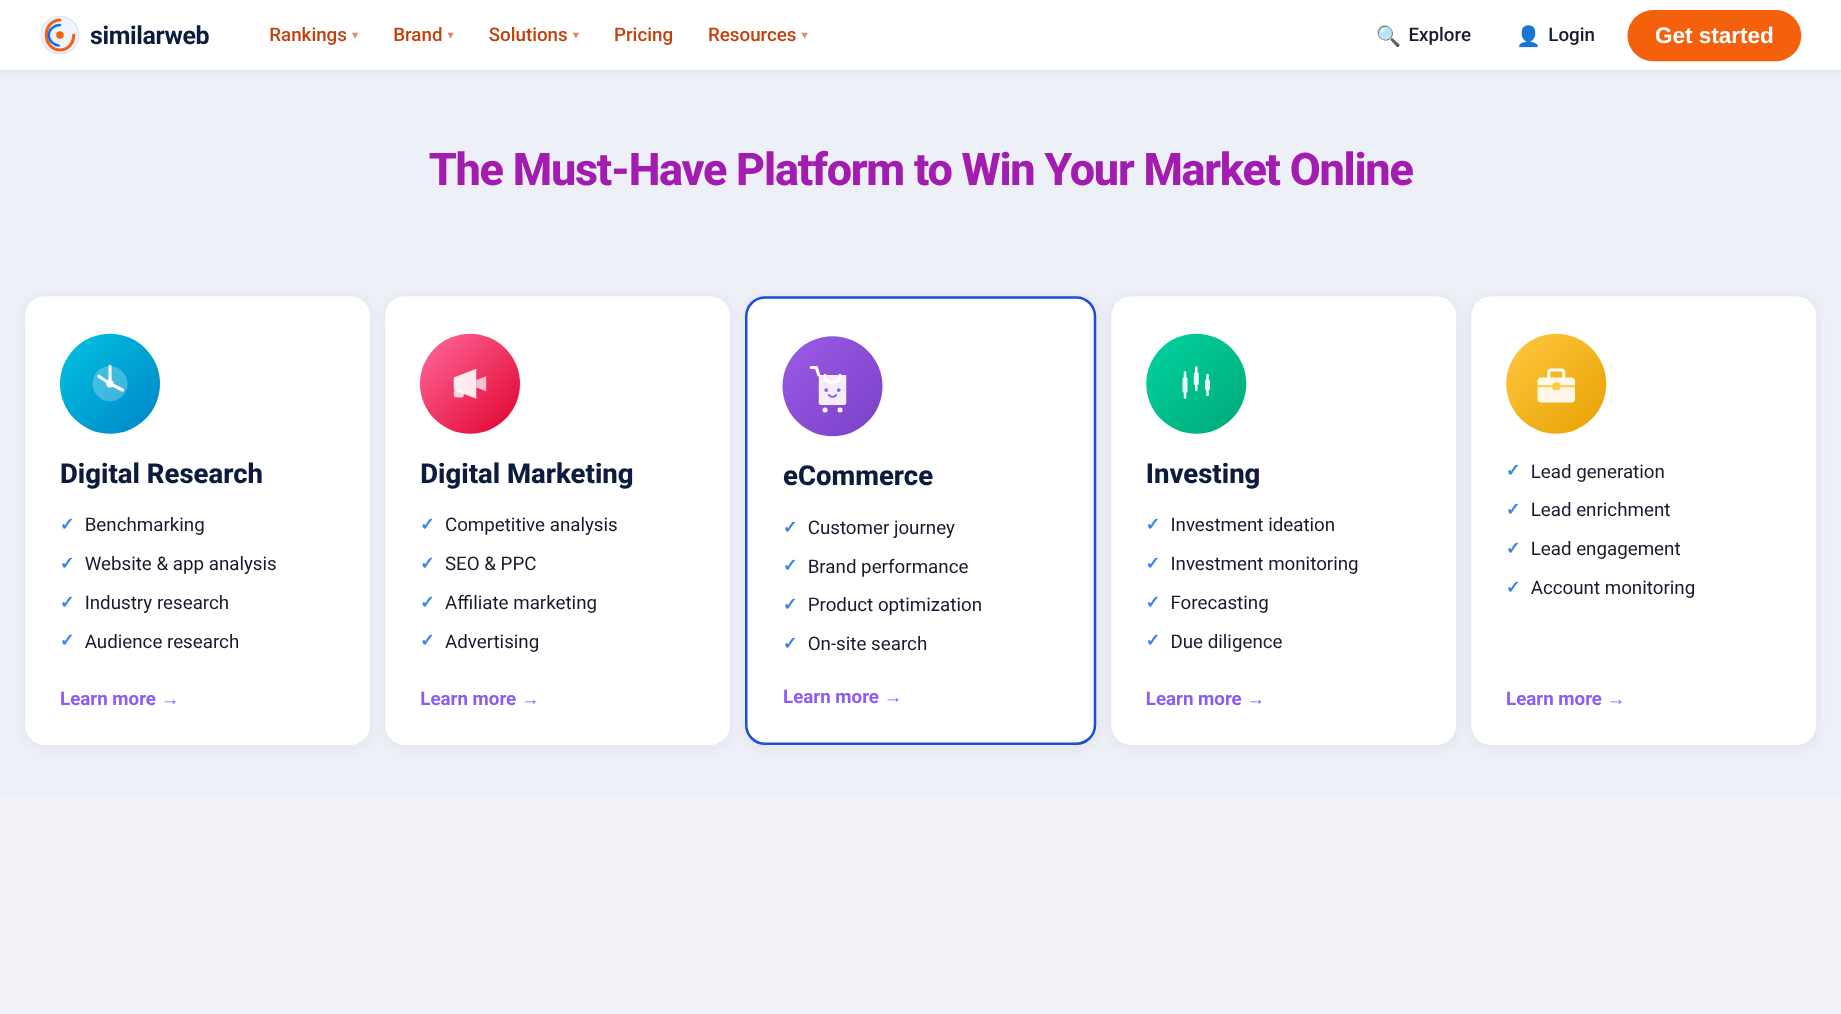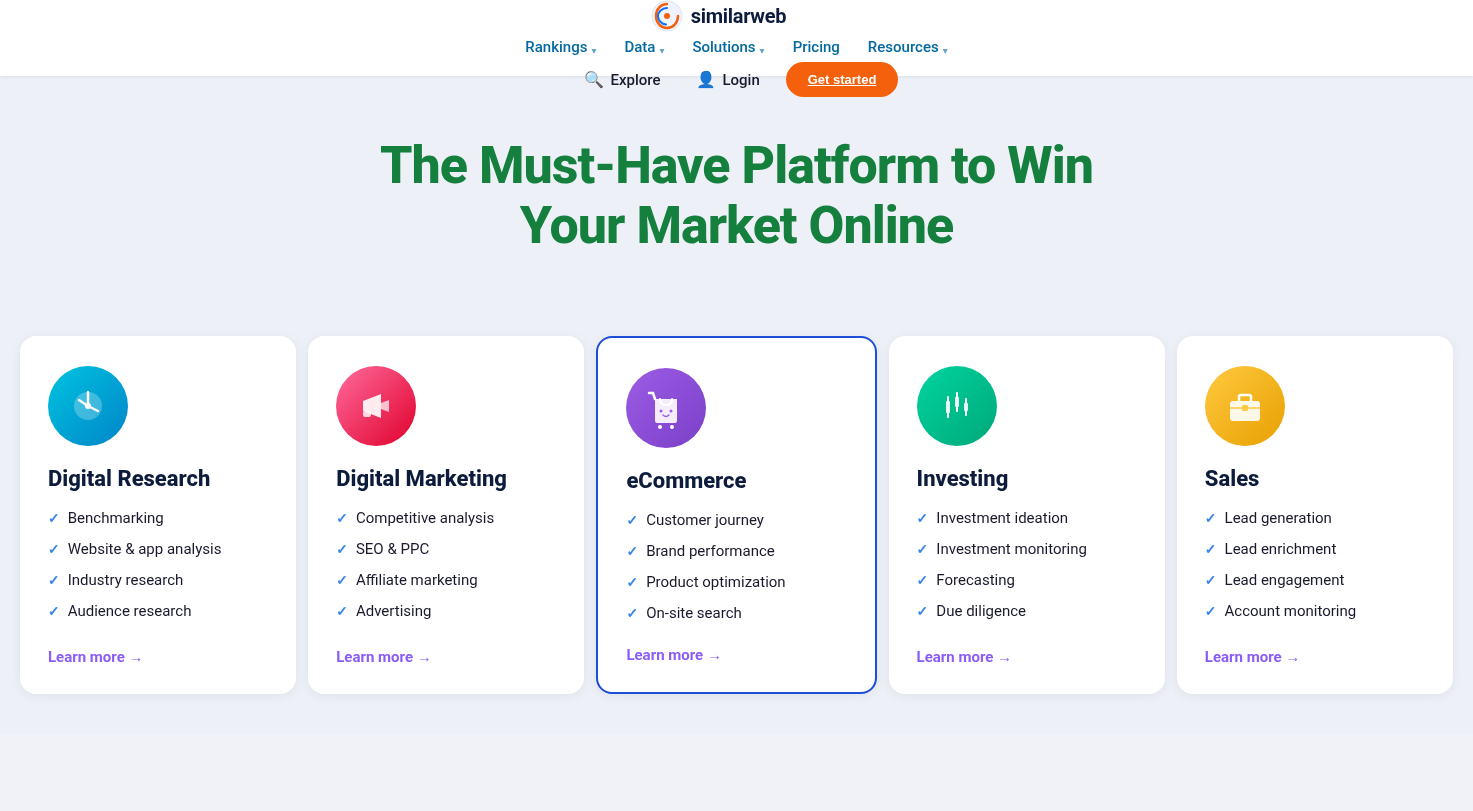--- a/index.html
+++ b/index.html
@@ -7,30 +7,29 @@
       font-family: -apple-system, BlinkMacSystemFont, 'Segoe UI', Roboto, sans-serif;
       background: #f0f2f7;
       min-height: 811px;
       width: 1473px;
       overflow-x: hidden;
     }
 
     
     nav {
       background: #fff;
-      height: 76px;
+      height: 56px;
       display: flex;
       align-items: center;
       padding: 0 32px;
       gap: 0;
       position: sticky;
       top: 0;
       z-index: 100;
       box-shadow: 0 1px 3px rgba(0,0,0,0.08);
-      flex-direction: column;
     }
     .nav-logo {
       display: flex;
       align-items: center;
       gap: 8px;
       margin-right: 36px;
       text-decoration: none;
     }
     .nav-logo-icon {
       width: 32px;
@@ -43,24 +42,24 @@
       letter-spacing: -0.3px;
     }
     .nav-links {
       display: flex;
       align-items: center;
       gap: 4px;
       flex: 1;
     }
     .nav-item {
       display: flex;
-      align-items: flex-end;
+      align-items: center;
       gap: 4px;
       padding: 6px 12px;
-      color: #0369a1;
+      color: #c2410c;
       font-size: 15px;
       font-weight: 500;
       cursor: pointer;
       border-radius: 6px;
       white-space: nowrap;
     }
     .nav-chevron {
       font-size: 10px;
       opacity: 0.6;
     }
@@ -90,37 +89,36 @@
       cursor: pointer;
       padding: 6px 10px;
       border-radius: 6px;
     }
     .btn-get-started {
       background: #f4600c;
       color: #fff;
       border: none;
       border-radius: 28px;
       padding: 10px 22px;
-      font-size: 13px;
+      font-size: 18px;
       font-weight: 700;
       cursor: pointer;
       white-space: nowrap;
-      text-decoration: underline;
     }
 
     
     .hero {
       background: #eef0f8;
       text-align: center;
       padding: 60px 32px 48px;
     }
     .hero h1 {
-      font-size: 52px;
+      font-size: 36px;
       font-weight: 800;
-      color: #15803d;
+      color: #a21caf;
       line-height: 1.15;
       max-width: 820px;
       margin: 0 auto 0;
       letter-spacing: -1px;
     }
 
     
     .cards-section {
       background: #eef0f8;
       padding: 32px 20px 40px;
@@ -226,21 +224,21 @@
       <circle cx="16" cy="16" r="3" fill="#f4600c"></circle>
     </svg>
     <span class="nav-logo-text">similarweb</span>
   </a>
   <div class="nav-links">
     <div class="nav-item">
       <span>Rankings</span>
       <span class="nav-chevron">▾</span>
     </div>
     <div class="nav-item">
-      <span>Data</span>
+      <span>Brand</span>
       <span class="nav-chevron">▾</span>
     </div>
     <div class="nav-item">
       <span>Solutions</span>
       <span class="nav-chevron">▾</span>
     </div>
     <div class="nav-item">
       <span>Pricing</span>
     </div>
     <div class="nav-item">
@@ -404,21 +402,20 @@
     <div class="card">
       <div class="card-icon icon-sales">
         <svg width="46" height="46" viewBox="0 0 46 46" fill="none">
 
           <rect x="8" y="18" width="30" height="20" rx="3" fill="white" opacity="0.9"></rect>
           <path d="M17 18 L17 14 Q17 12 19 12 L27 12 Q29 12 29 14 L29 18" stroke="white" stroke-width="2.5" fill="none" stroke-linecap="round"></path>
           <line x1="8" y1="25" x2="38" y2="25" stroke="#ffc940" stroke-width="1.5"></line>
           <rect x="20" y="22" width="6" height="6" rx="1.5" fill="#ffc940"></rect>
         </svg>
       </div>
-      <div class="card-title">Sales</div>
       <ul class="card-items">
         <li class="card-item">
           <span class="check-icon">✓</span>
           <span>Lead generation</span>
         </li>
         <li class="card-item">
           <span class="check-icon">✓</span>
           <span>Lead enrichment</span>
         </li>
         <li class="card-item">

